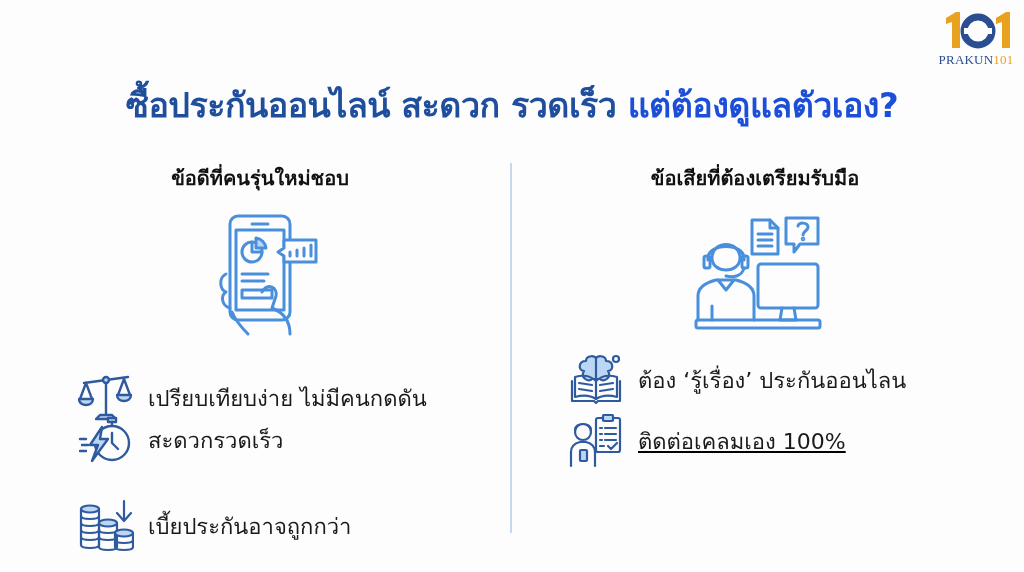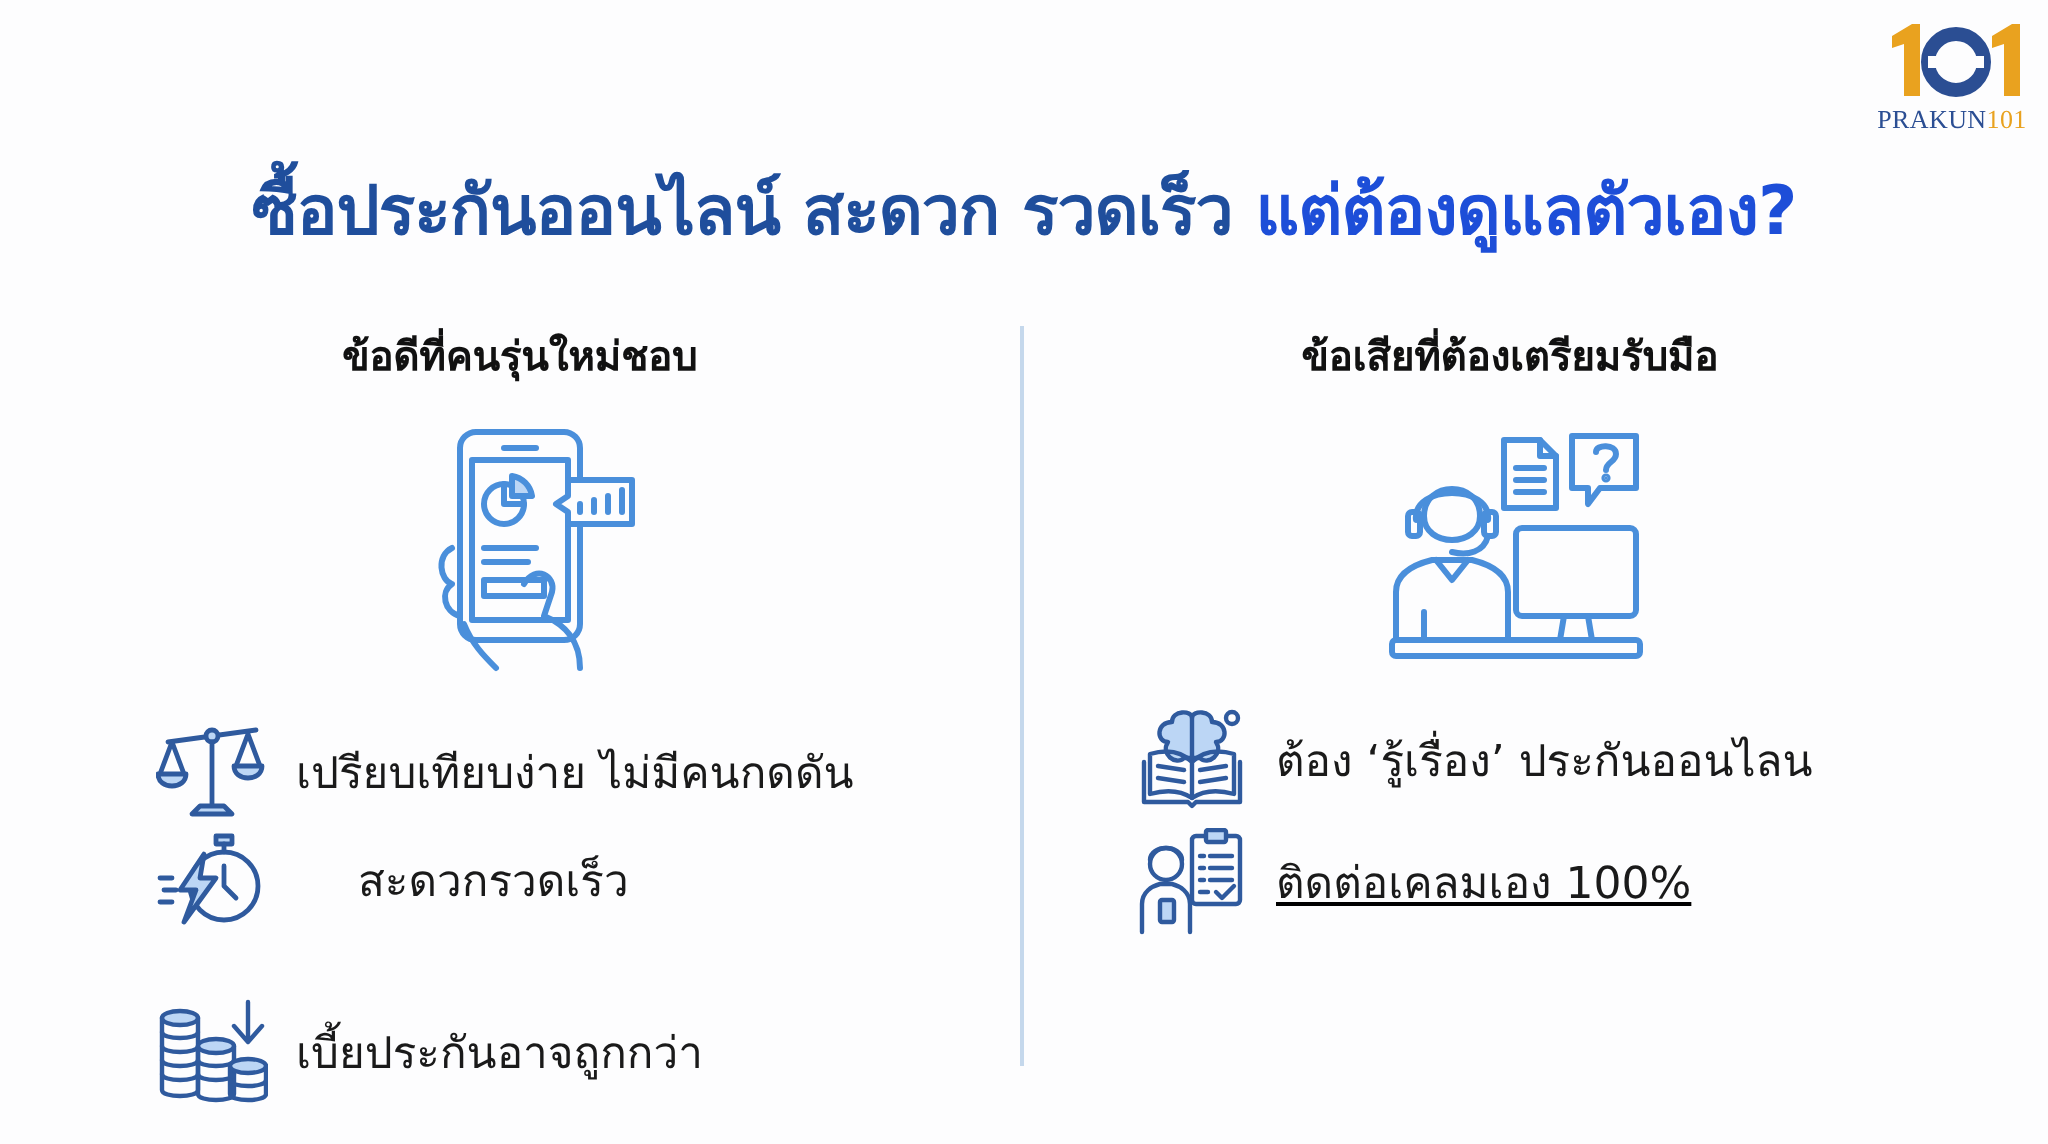--- a/index.html
+++ b/index.html
@@ -25,22 +25,22 @@
 
     .divider { position:absolute; left:510px; top:163px; width:2px; height:370px; background:#c5d8ec; }
 
     .hero { position:absolute; }
     .hero.left { left:212px; top:212px; width:110px; height:125px; }
     .hero.right { left:694px; top:210px; width:128px; height:124px; }
 
     .item { position:absolute; display:flex; align-items:center; height:54px; }
     .item .ic { width:56px; height:54px; flex:none; }
     .item .txt { margin-left:14px; font-size:22px; color:#1a1a1a; white-space:nowrap; }
-    .l1 { left:78px; top:359px; }
-    .l2 { left:78px; top:413px;gap:31px; }
+    .l1 { left:78px; top:371px; }
+    .l2 { left:78px; top:413px; }
     .l3 { left:78px; top:499px; }
     .r1 { left:568px; top:353px; }
     .r2 { left:568px; top:414px;text-decoration:underline; }
   </style>
 </head>
 <body>
 
 <div class="logo">
   <svg class="logo-num" viewBox="0 0 70 42">
     <path d="M4 8 L14 2 L18 2 L18 38 L10 38 L10 12 L4 14 Z" fill="#e9a21f"></path>

